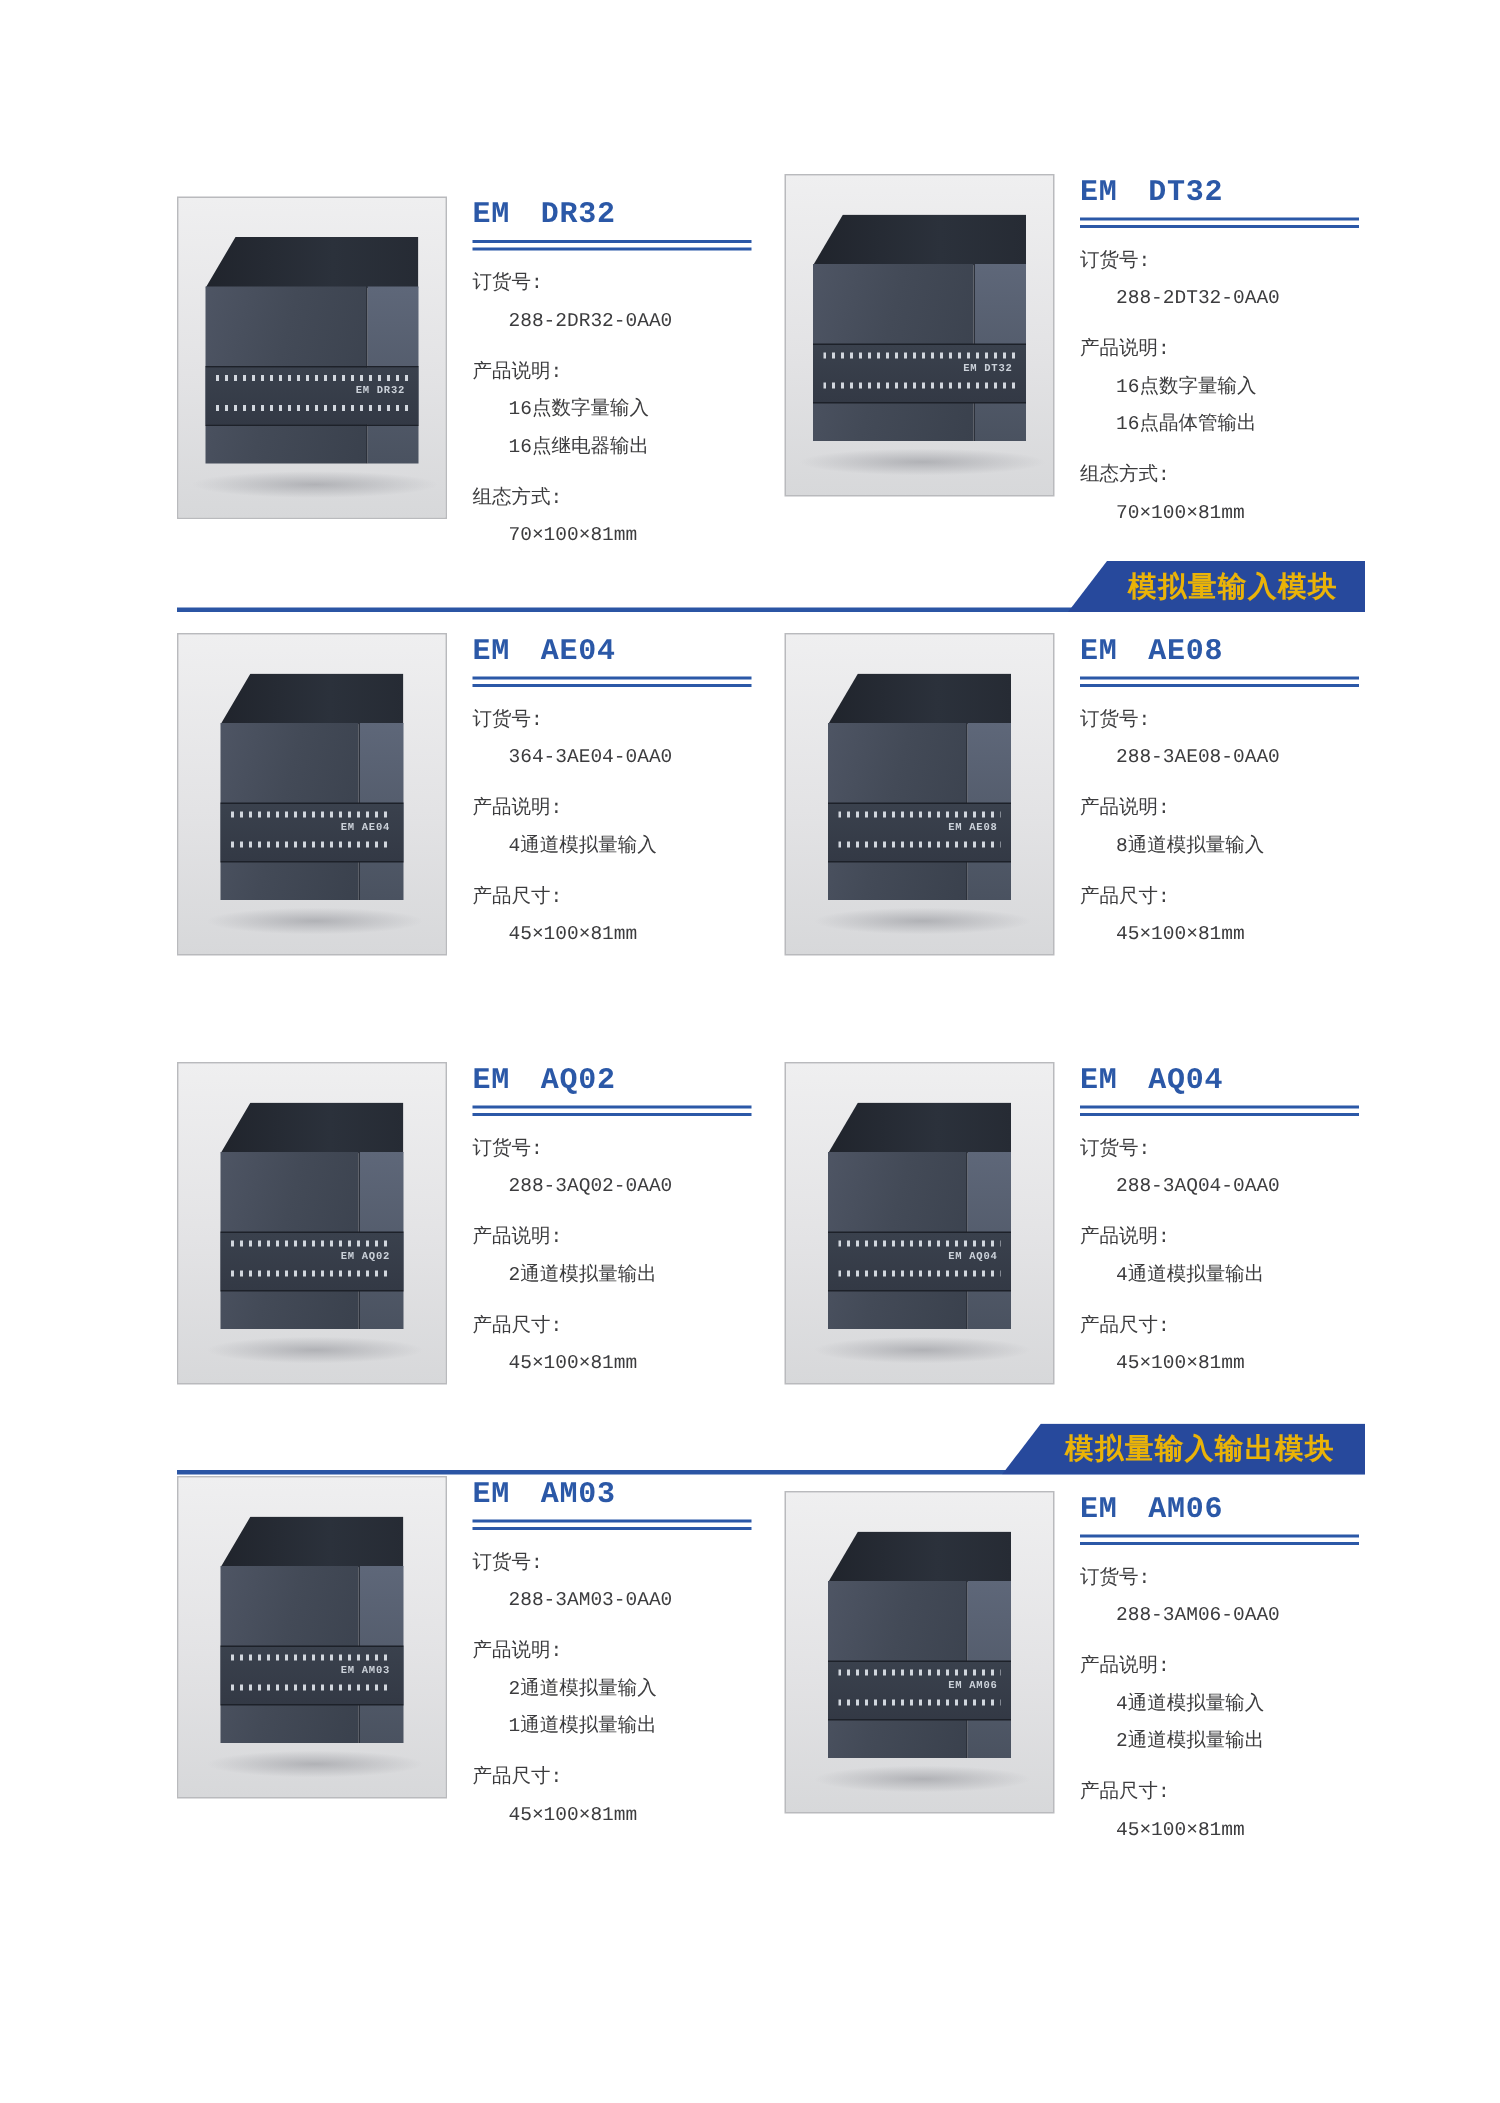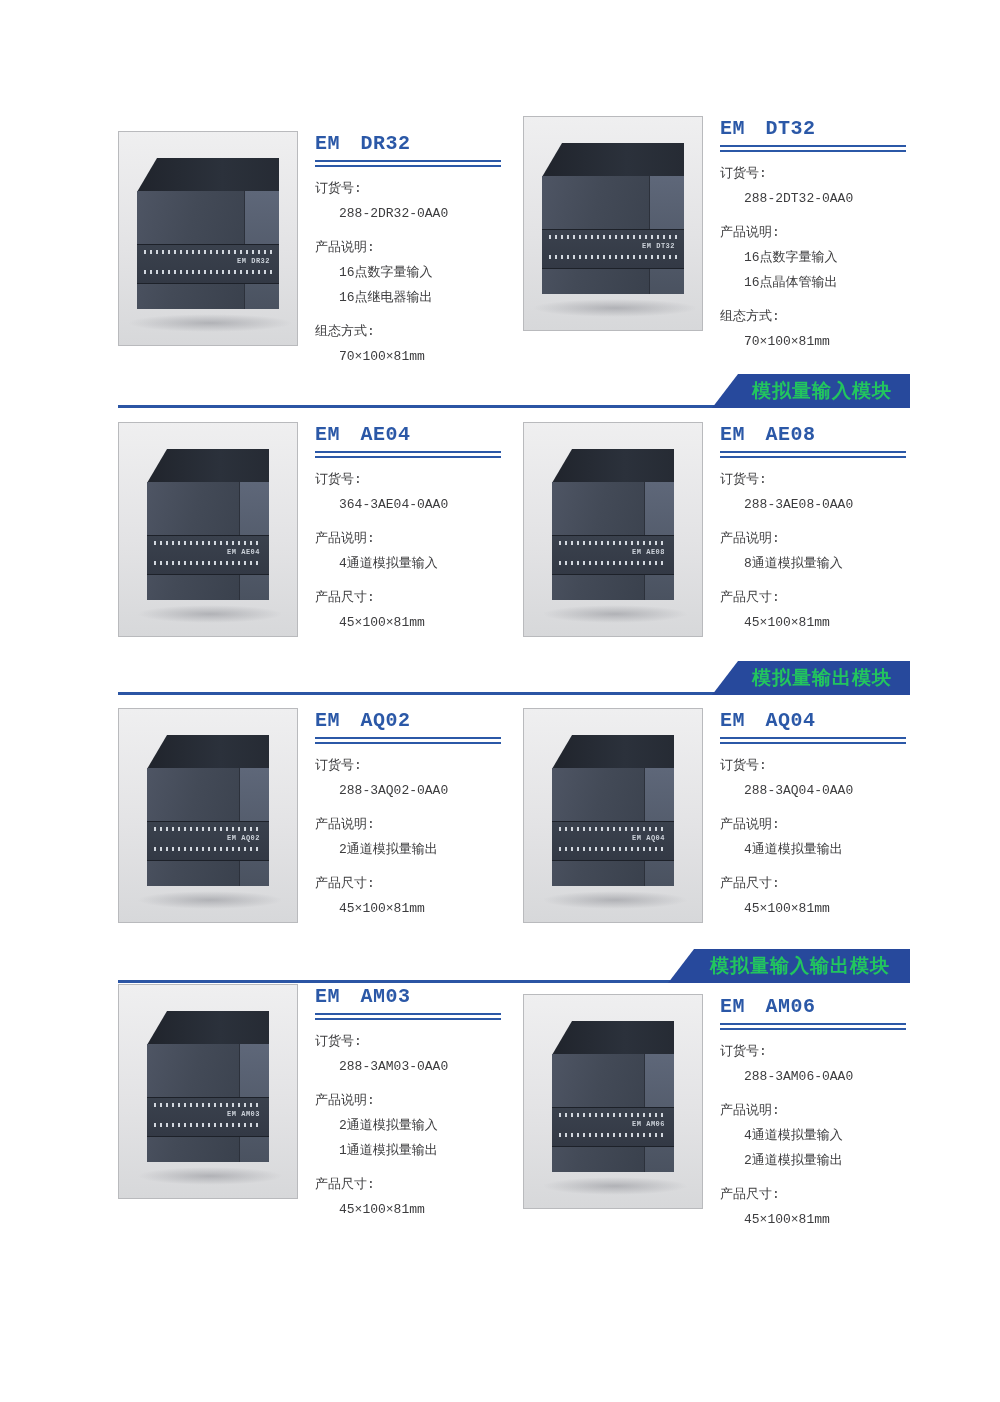--- a/index.html
+++ b/index.html
@@ -66,21 +66,21 @@
   .spec .val { padding-left:24px; }
 
   
   .banner { position:absolute; left:118px; width:792px; height:34px; }
   .banner-rule { position:absolute; left:0; bottom:0; width:100%; height:3px; background:#2b55a4; }
   .banner-box {
     position:absolute; right:0; top:0; height:34px;
     background:#27499c;
     clip-path:polygon(26px 0, 100% 0, 100% 100%, 0 100%);
     display:flex; align-items:center; justify-content:center;
-    color:#22c55e; font-size:19px; font-weight:bold; letter-spacing:1px;
+    color:#eab308; font-size:19px; font-weight:bold; letter-spacing:1px;
     padding-left:22px;
   }
   .banner-box.w1 { width:198px; }
   .banner-box.w2 { width:242px; }
 
   
   .footer-bar {
     position:absolute; left:0; top:1286px; width:128px; height:15px;
     background:#2b55a4;
     clip-path:polygon(0 0, 100% 0, calc(100% - 9px) 100%, 0 100%);
@@ -227,24 +227,20 @@
         <div class="lbl">产品说明:</div>
         <div class="val">8通道模拟量输入</div>
       </div>
       <div class="spec">
         <div class="lbl">产品尺寸:</div>
         <div class="val">45×100×81mm</div>
       </div>
     </div>
   </div>
 
-  <div class="banner" style="top:645px;">
-    <div class="banner-rule"></div>
-    <div class="banner-box w1">模拟量输出模块</div>
-  </div>
 
   <div class="product" style="left:118px; top:692px;">
     <div class="photo">
       <div class="module">
         <div class="m-top"></div>
         <div class="m-front"></div>
         <div class="m-side"></div>
         <div class="m-band">
           <div class="m-leds"></div>
           <div class="m-label">EM AQ02</div>

